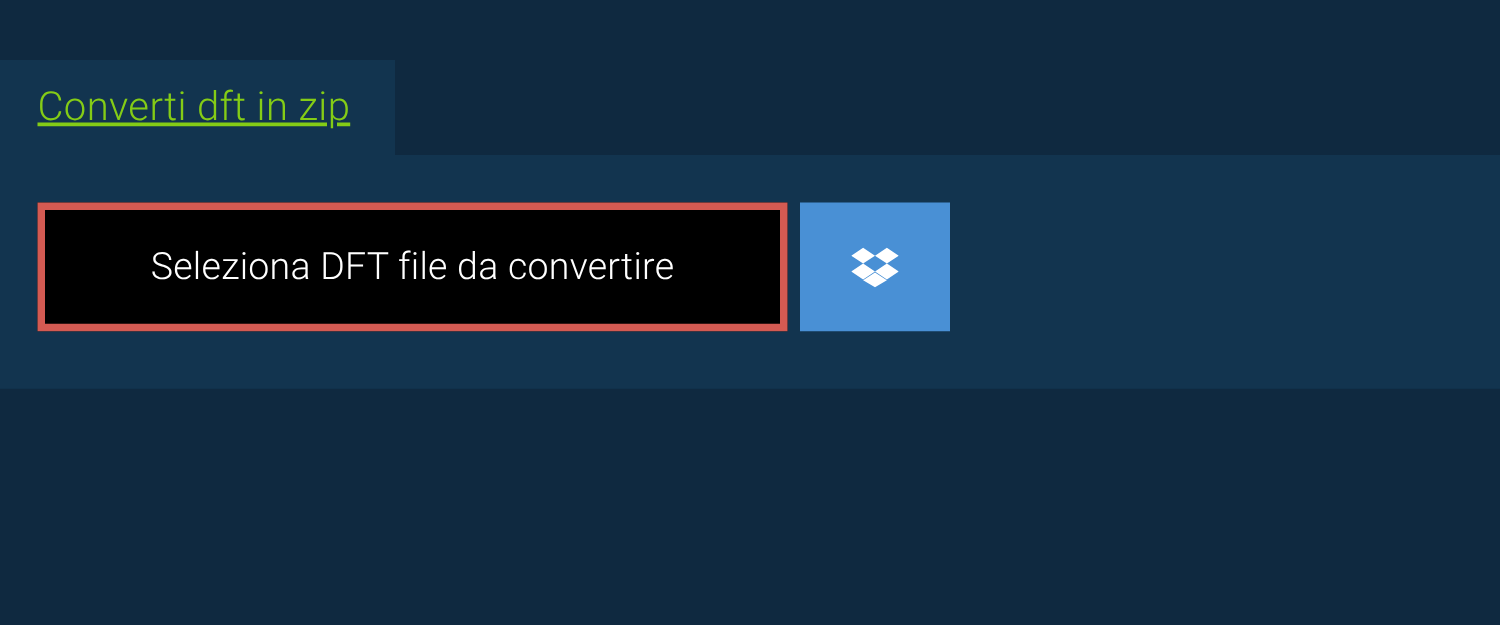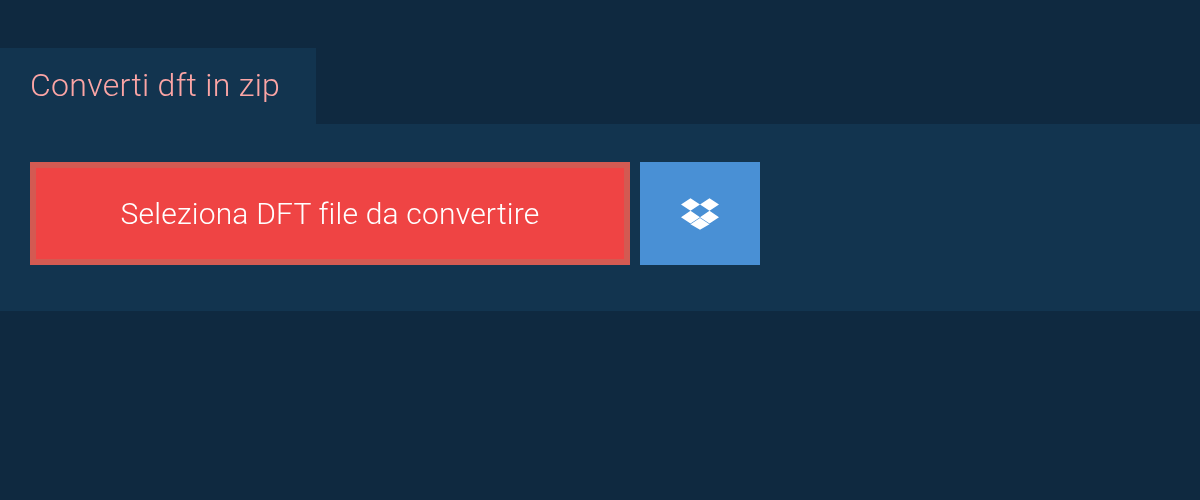--- a/index.html
+++ b/index.html
@@ -14,38 +14,39 @@
       font-family: -apple-system, BlinkMacSystemFont, "Segoe UI", Roboto, Helvetica, Arial, sans-serif;
       font-weight: 300;
       overflow: hidden;
     }
     .tab-bar {
       display: flex;
       padding-top: 48px;
     }
     .tab {
       background: #12344f;
-      color: #fca5a5;
+      color: #84cc16;
       font-size: 32px;
       font-weight: 300;
       padding: 18px 36px 20px 30px;
       letter-spacing: 0.3px;
+      text-decoration: underline;
     }
     .content-panel {
       background: #12344f;
       padding: 38px 30px 46px 30px;
       width: 100%;
     }
     .button-row {
       display: flex;
       gap: 10px;
       align-items: stretch;
     }
     .select-file-button {
-      background: #ef4444;
+      background: #000000;
       border: 6px solid #d35a52;
       color: #ffffff;
       font-size: 30px;
       font-weight: 300;
       padding: 28px 48px;
       cursor: pointer;
       display: flex;
       align-items: center;
       justify-content: center;
       letter-spacing: 0.2px;

